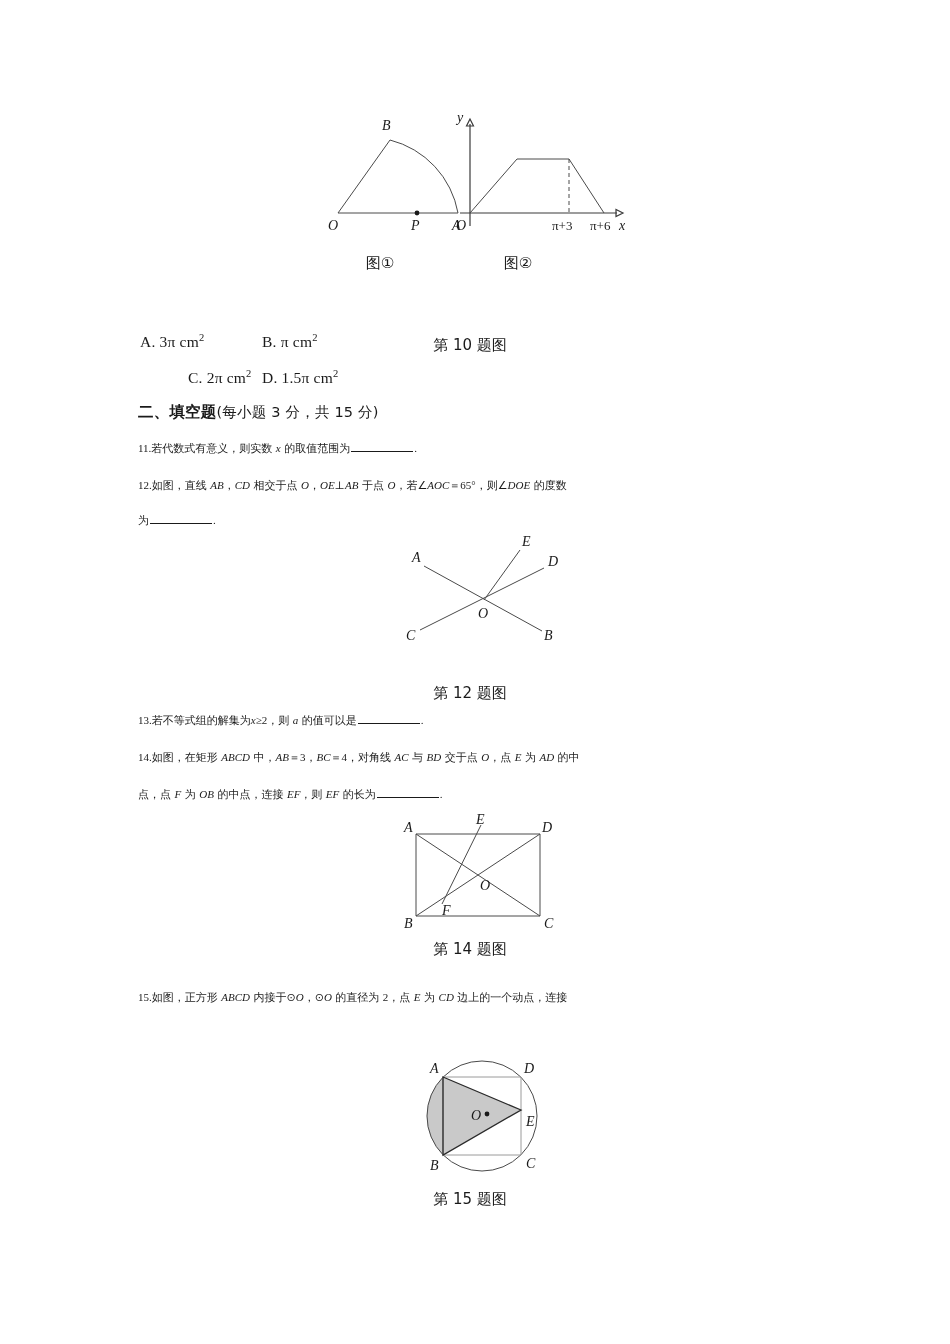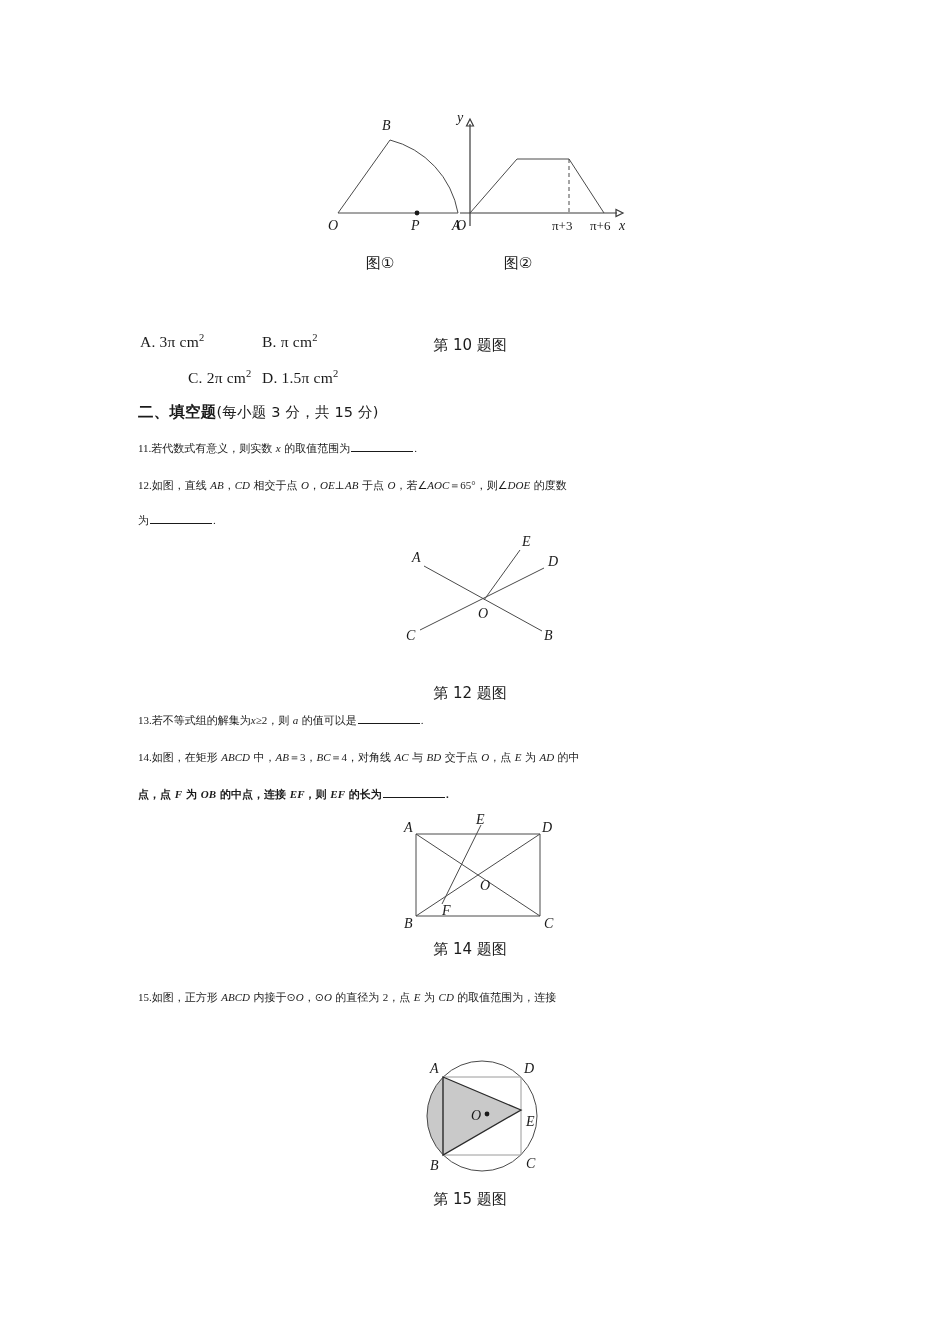--- a/index.html
+++ b/index.html
@@ -197,21 +197,21 @@
 
   <div class="cap" style="left:410px; top:676px; width:120px;margin-top:8px;">第 12 题图</div>
 
   <div class="q" style="top:705px;">
     <span>13.</span><span class="cjk">若不等式组的解集为</span><span class="it">x</span><span>≥</span><span>2</span><span class="cjk">，则 </span><span class="it">a</span><span class="cjk"> 的值可以是</span><span class="blank"></span>.
   </div>
 
   <div class="q" style="top:742px;">
     <span>14.</span><span class="cjk">如图，在矩形 </span><span class="it">ABCD</span><span class="cjk"> 中，</span><span class="it">AB</span><span>＝</span><span>3</span><span class="cjk">，</span><span class="it">BC</span><span>＝</span><span>4</span><span class="cjk">，对角线 </span><span class="it">AC</span><span class="cjk"> 与 </span><span class="it">BD</span><span class="cjk"> 交于点 </span><span class="it">O</span><span class="cjk">，点 </span><span class="it">E</span><span class="cjk"> 为 </span><span class="it">AD</span><span class="cjk"> 的中</span>
   </div>
-  <div class="q" style="top:779px;font-weight:bold;">
+  <div class="q" style="top:779px;">
     <span class="cjk">点，点 </span><span class="it">F</span><span class="cjk"> 为 </span><span class="it">OB</span><span class="cjk"> 的中点，连接 </span><span class="it">EF</span><span class="cjk">，则 </span><span class="it">EF</span><span class="cjk"> 的长为</span><span class="blank"></span>.
   </div>
 
   <svg style="position:absolute; left:392px; top:812px;" width="175" height="120" viewBox="0 0 175 120">
 
     <path class="stroke" d="M 24 22 L 148 22 L 148 104 L 24 104 Z"></path>
 
     <path class="stroke" d="M 24 22 L 148 104"></path>
     <path class="stroke" d="M 148 22 L 24 104"></path>
 
@@ -221,21 +221,21 @@
     <text class="fig-label" x="12" y="116">B</text>
     <text class="fig-label" x="152" y="116">C</text>
     <text class="fig-label" x="84" y="12">E</text>
     <text class="fig-label" x="50" y="103">F</text>
     <text class="fig-label" x="88" y="78">O</text>
   </svg>
 
   <div class="cap" style="left:410px; top:940px; width:120px;">第 14 题图</div>
 
   <div class="q" style="top:982px;">
-    <span>15.</span><span class="cjk">如图，正方形 </span><span class="it">ABCD</span><span class="cjk"> 内接于⊙</span><span class="it">O</span><span class="cjk">，⊙</span><span class="it">O</span><span class="cjk"> 的直径为 </span><span>2</span><span class="cjk">，点 </span><span class="it">E</span><span class="cjk"> 为 </span><span class="it">CD</span><span class="cjk"> 的取值范围为，连接</span>
+    <span>15.</span><span class="cjk">如图，正方形 </span><span class="it">ABCD</span><span class="cjk"> 内接于⊙</span><span class="it">O</span><span class="cjk">，⊙</span><span class="it">O</span><span class="cjk"> 的直径为 </span><span>2</span><span class="cjk">，点 </span><span class="it">E</span><span class="cjk"> 为 </span><span class="it">CD</span><span class="cjk"> 边上的一个动点，连接</span>
   </div>
 
   <svg style="position:absolute; left:400px; top:1048px;" width="165" height="135" viewBox="0 0 165 135">
 
     <path class="shaded" d="M 43 29 L 121 62 L 43 107 Z"></path>
     <path class="shaded" d="M 43 29 A 55 55 0 0 0 43 107 Z"></path>
 
     <circle class="stroke" cx="82" cy="68" r="55"></circle>
 
     <path class="stroke-light" d="M 43 29 L 121 29 L 121 107 L 43 107 Z"></path>

